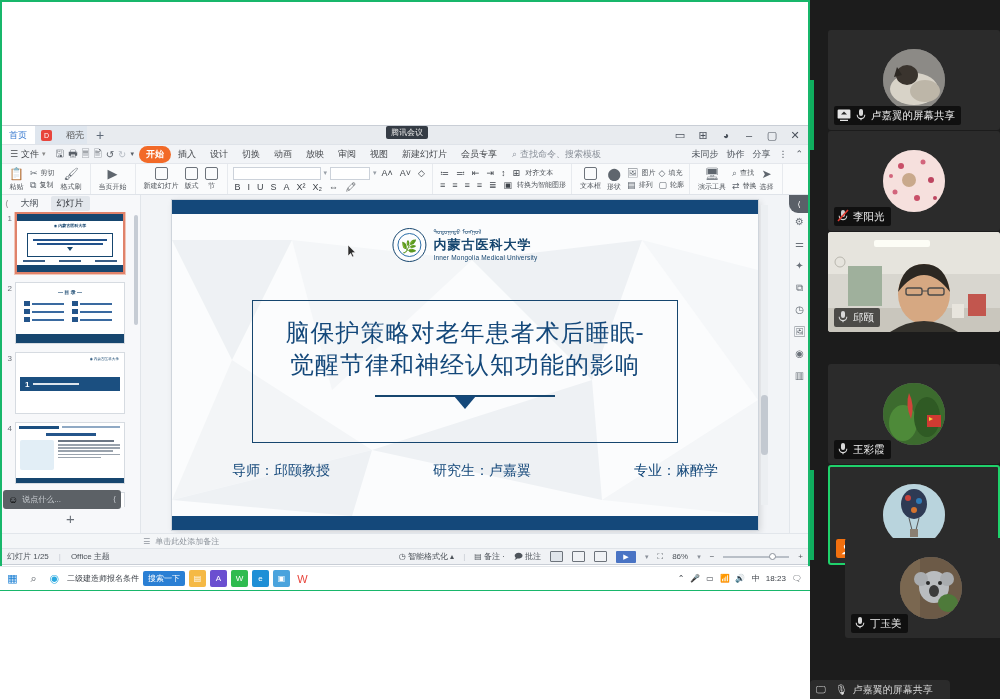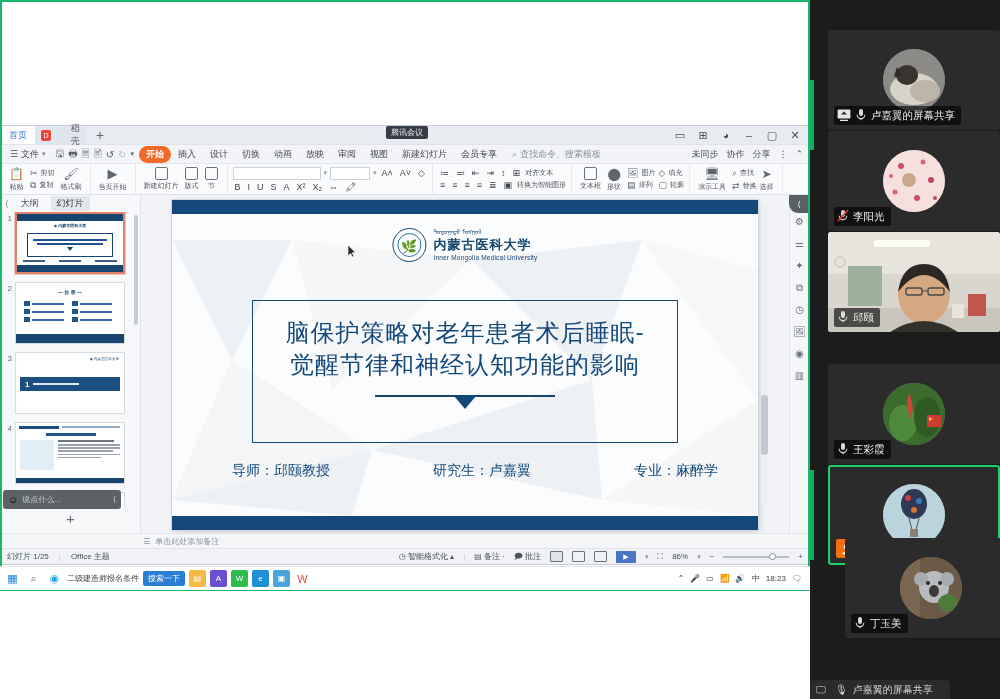--- a/index.html
+++ b/index.html
@@ -70,21 +70,21 @@
   
   .tabstrip {
     height: 19px; background: #e8ebef; display: flex; align-items: stretch;
     position: relative; border-bottom: 1px solid #dfe3e9;
   }
   .t-home {
     width: 34px; background: #ffffff; display:flex; align-items:center; justify-content:center;
     font-size: 9px; color: #3a7bd0;
   }
   .t-docer {
-    width: 52px; background: #dfe6ee; display:flex; align-items:center; gap:20px;
+    width: 52px; background: #dfe6ee; display:flex; align-items:center; gap:14px;
     padding-left: 6px; font-size: 9px; color: #555;
   }
   .t-docer .dk { width:11px;height:11px;background:#e8453c;border-radius:2px;display:flex;align-items:center;justify-content:center;color:#fff;font-size:7px;}
   .t-file {
     min-width: 140px; background: #ffffff; display:flex; align-items:center; gap:4px;
     padding: 0 6px; font-size: 9px; color: #3d3d3d; position: relative;
   }
   .t-file .pico { width:10px;height:10px;background:#e8602c;border-radius:1px; display:flex;align-items:center;justify-content:center;color:#fff;font-size:7px;}
   .t-dot { width:5px;height:5px;border-radius:50%;background:#f2a008; }
   .t-plus { width: 26px; display:flex;align-items:center;justify-content:center;color:#5f6a78;font-size:14px; }

